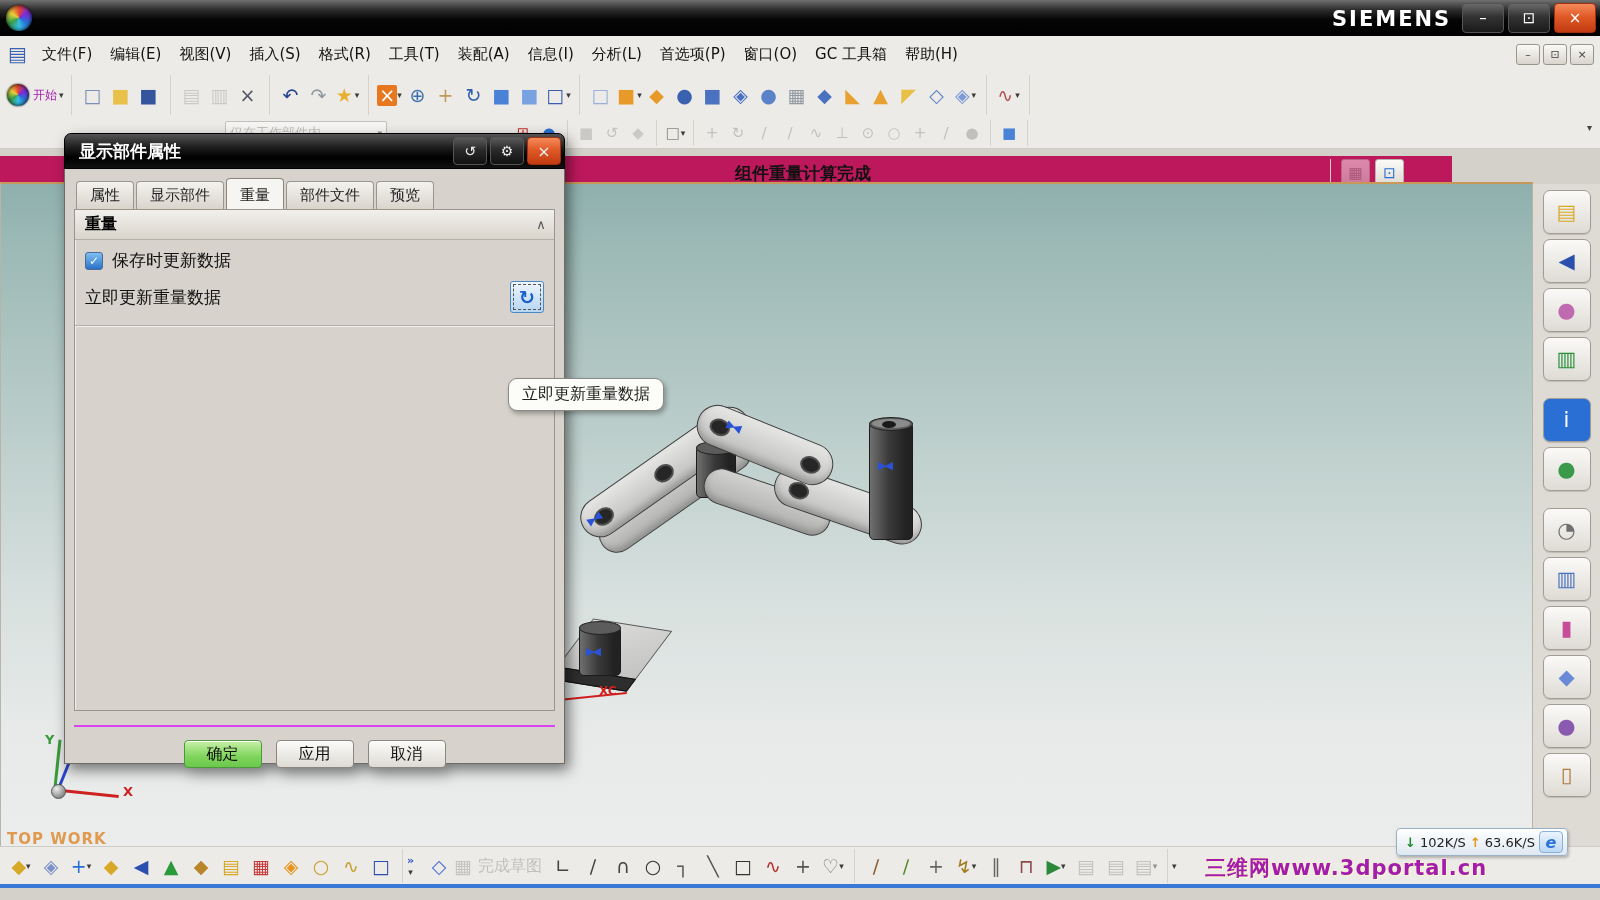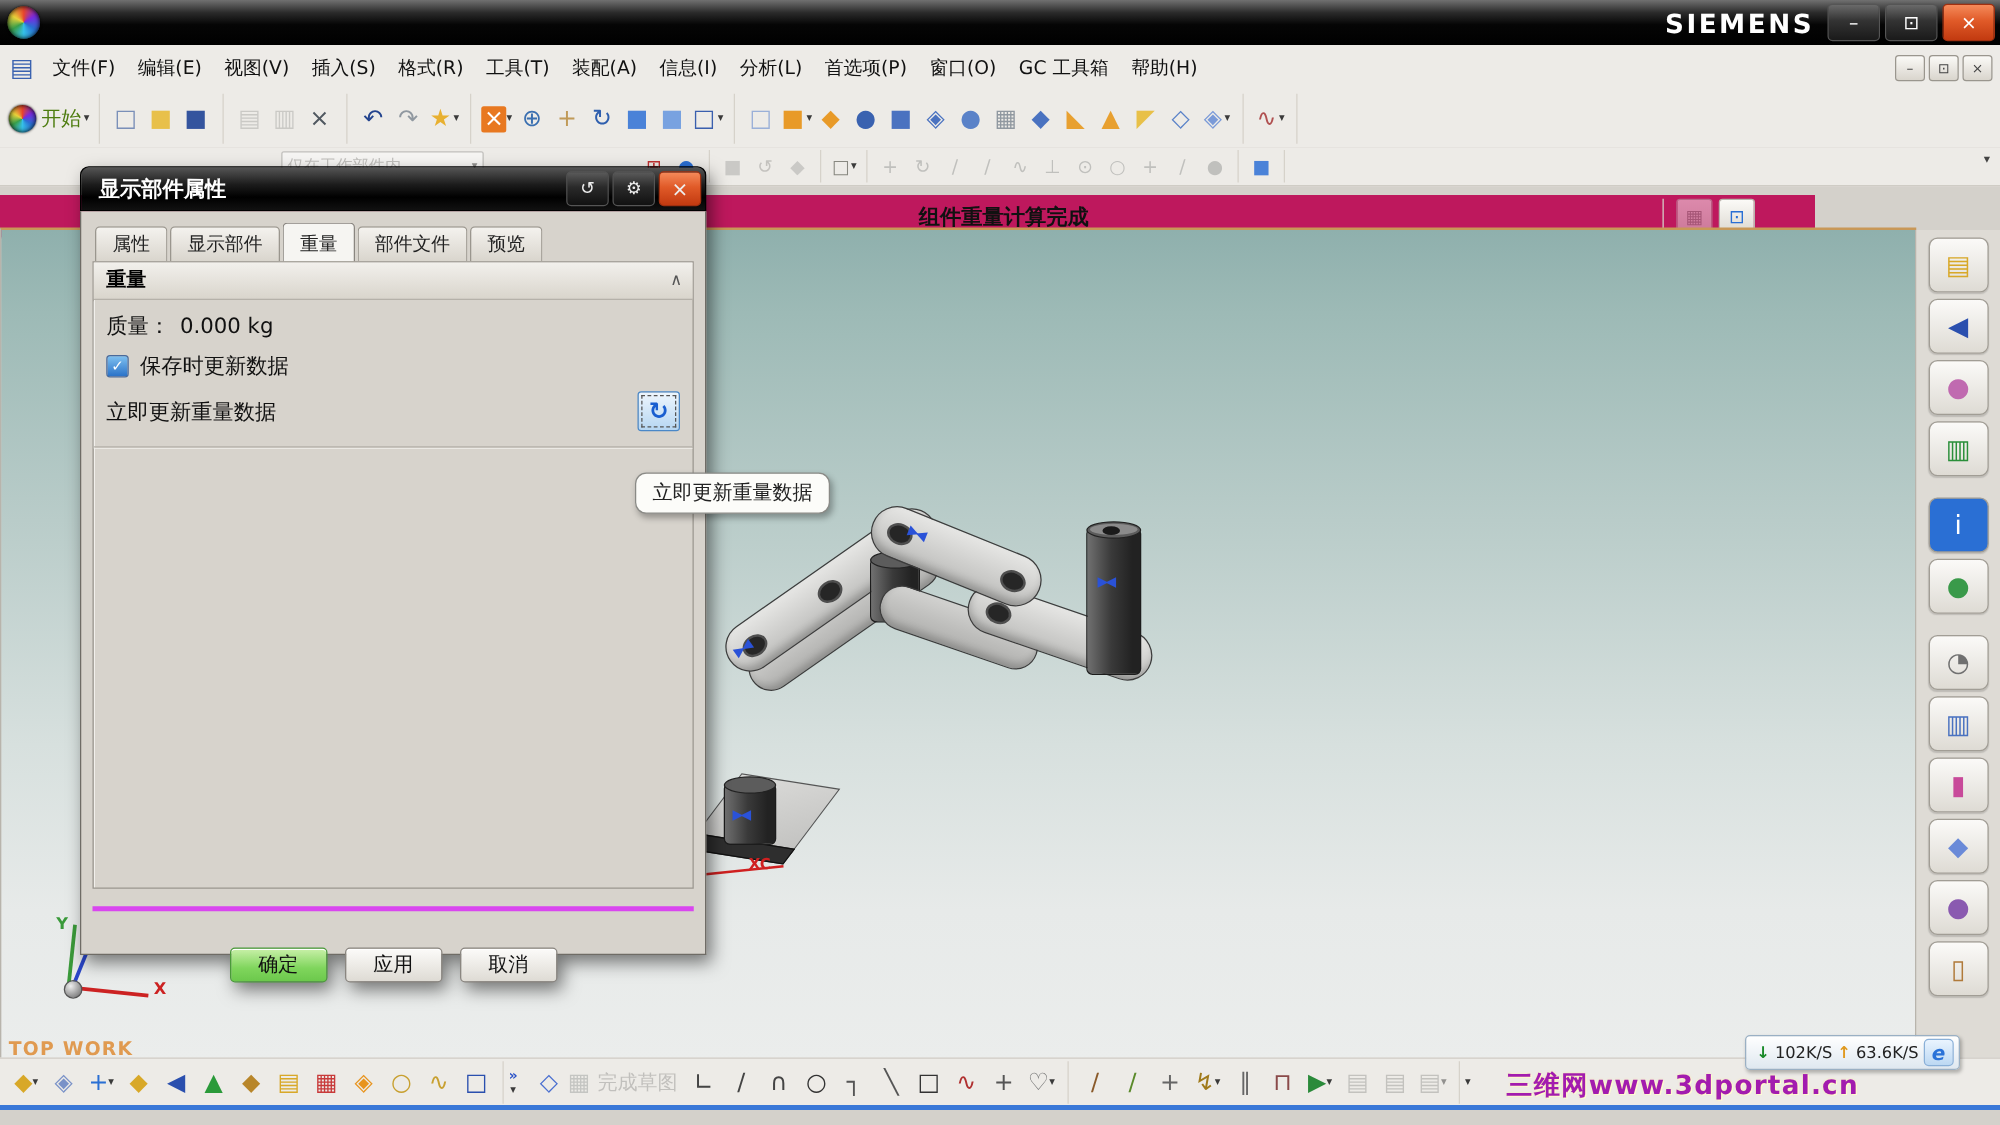--- a/index.html
+++ b/index.html
@@ -35,21 +35,21 @@
     background:linear-gradient(#fbfaf7,#d9d5cd);font-size:11px;color:#444;
     display:flex;align-items:center;justify-content:center;}
 
   
   .toolbar1{position:absolute;left:0;top:72px;width:1600px;height:46px;background:#edebe7;
     border-bottom:1px solid #cfccc5;display:flex;align-items:center;}
   .tgroup{display:flex;align-items:center;height:40px;padding:0 7px;border-right:1px solid #d6d2ca;}
   .tbtn{width:28px;height:32px;display:flex;align-items:center;justify-content:center;border-radius:3px;}
   .tbtn .g{font-size:19px;line-height:1;padding:1px 2px;border-radius:2px;}
   .dd{font-size:9px;color:#3a3a3a;margin-left:0px;}
-  .start-label{font-size:16px;color:#4d7c0f;margin:0 2px 0 4px;}
+  .start-label{font-size:12px;color:#a21caf;margin:0 2px 0 4px;}
   .nx-swirl.small{width:22px;height:22px;margin:0;}
 
   .toolbar2{position:absolute;left:0;top:118px;width:1600px;height:30px;background:#edebe7;
     border-bottom:1px solid #cfccc5;}
   .combo{position:absolute;left:225px;top:3px;width:152px;height:22px;background:#fff;
     border:1px solid #9a968e;border-radius:2px;display:flex;align-items:center;
     font-size:13px;color:#9a968e;padding:0 4px;justify-content:space-between;}
   .r2flex{position:absolute;left:505px;top:1px;display:flex;align-items:center;height:28px;}
   .tgroup2{display:flex;align-items:center;height:26px;padding:0 5px;border-right:1px solid #d6d2ca;}
   .tbtn2{width:26px;height:24px;display:flex;align-items:center;justify-content:center;}
@@ -101,21 +101,21 @@
   .grp-rows{padding:9px 10px 10px;border-bottom:1px solid #b5b1a9;box-shadow:0 1px 0 #f2f0ec;}
   .row{display:flex;align-items:center;margin-bottom:9px;font-size:17px;color:#111;}
   .row:last-child{margin-bottom:2px;}
   .cb{width:16px;height:16px;border:1px solid #4a6a9a;border-radius:3px;margin-right:9px;
     background:linear-gradient(#7ec0f0,#2a72c8);color:#fff;font-size:12px;font-weight:bold;
     display:flex;align-items:center;justify-content:center;}
   .spacer{flex:1;}
   .refresh-btn{width:32px;height:30px;border:1px solid #4a88c8;border-radius:3px;
     background:linear-gradient(#eef6fd,#b6d6f2);color:#1a5fd0;font-size:19px;font-weight:bold;
     display:flex;align-items:center;justify-content:center;outline:1px dashed #555;outline-offset:-4px;}
-  .dlg-actions{margin-top:14px;border-top:4px solid #d946ef;padding-top:29px;
+  .dlg-actions{margin-top:14px;border-top:2px solid #d946ef;padding-top:13px;
     display:flex;justify-content:center;gap:14px;}
   .btn{height:28px;min-width:78px;border:1px solid #8a8680;border-radius:4px;font-size:16px;color:#111;
     background:linear-gradient(#fcfbf9,#dedbd4);box-shadow:inset 0 1px 0 #fff;
     display:flex;align-items:center;justify-content:center;font-family:inherit;}
   .btn.ok{background:linear-gradient(#c9f0a9,#7fd55c 60%,#6cc84c);border-color:#4a9a3a;}
 
   
   .tooltip{position:absolute;left:508px;top:378px;z-index:60;background:#fcfcf9;
     border:1px solid #8a8a86;border-radius:9px;padding:5px 13px;font-size:16px;color:#222;
     box-shadow:2px 3px 5px rgba(0,0,0,.3);}
@@ -577,24 +577,20 @@
         <button class="tab">部件文件</button>
         <button class="tab">预览</button>
       </div>
     <div class="panel">
       <div class="grp-hdr">
         <span class="gt">重量</span>
         <span class="collapse">∧</span>
       </div>
       <div class="grp-rows">
         <div class="row">
-          <span>质量：</span>
-          <span style="margin-left:8px">0.000 kg</span>
-        </div>
-        <div class="row">
           <span class="cb">✓</span>
           <span>保存时更新数据</span>
         </div>
         <div class="row">
           <span>立即更新重量数据</span>
           <span class="spacer"></span>
           <span class="refresh-btn">↻</span>
         </div>
       </div>
     </div>

